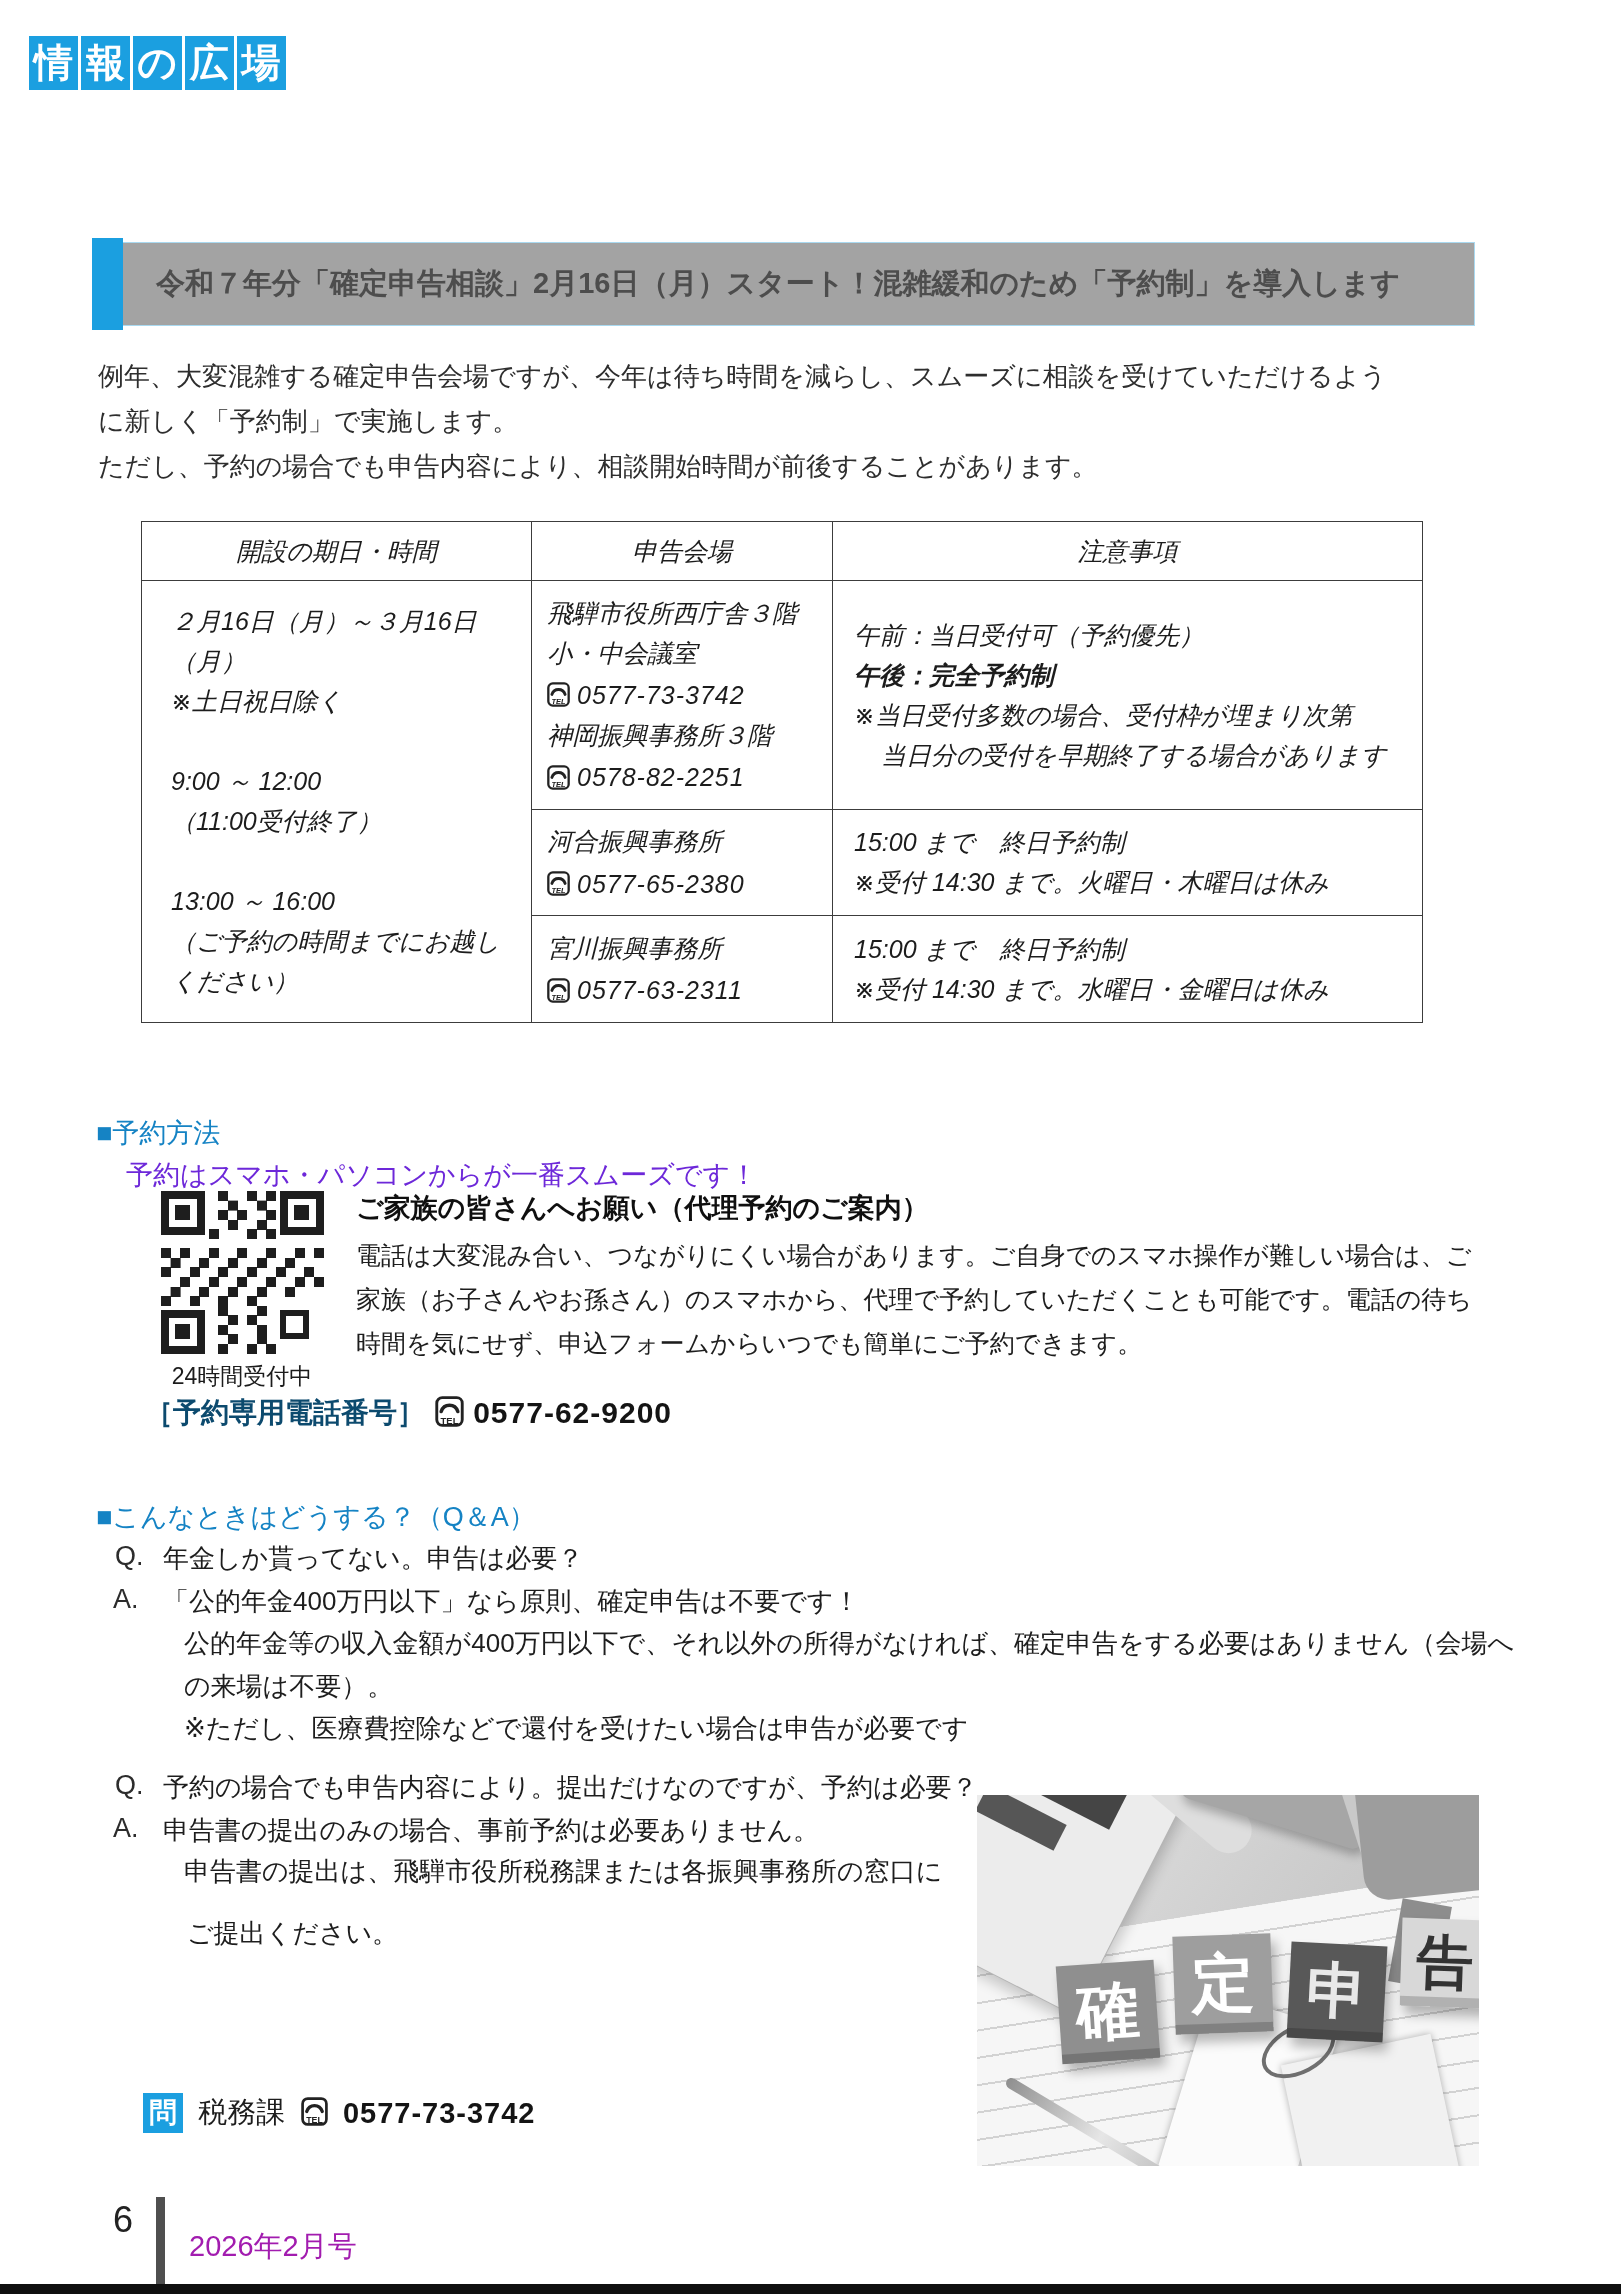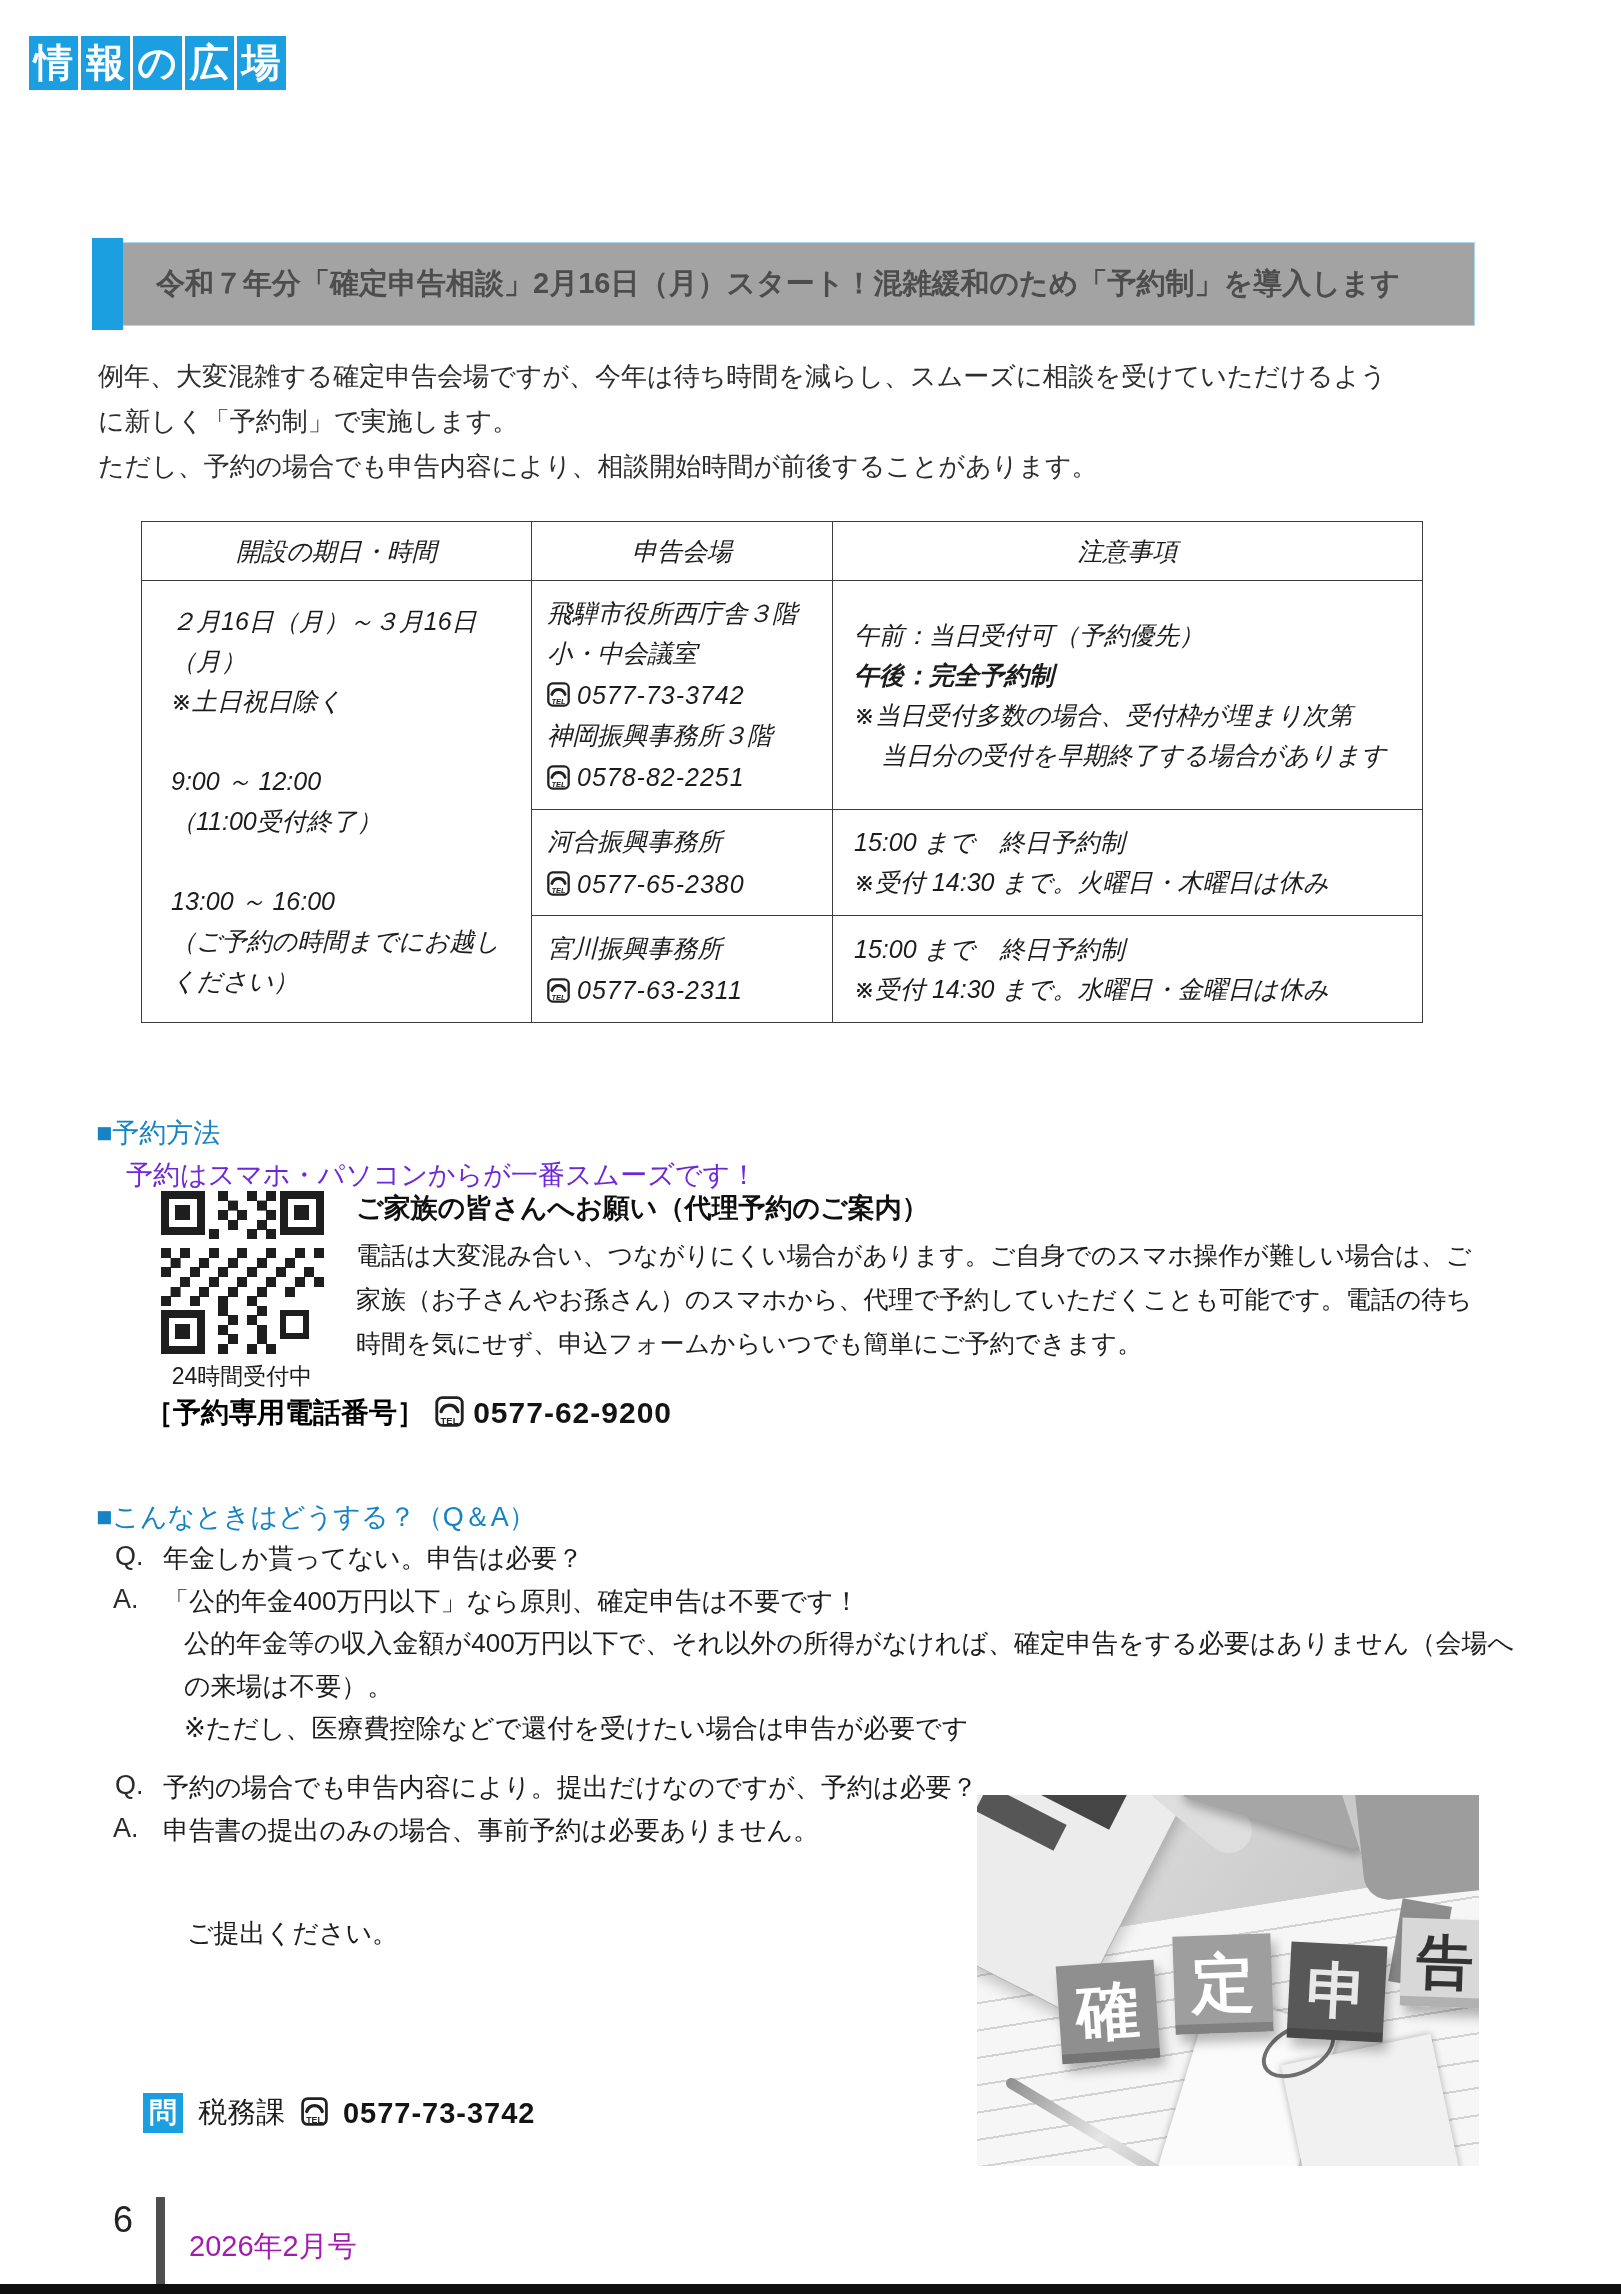--- a/index.html
+++ b/index.html
@@ -62,21 +62,21 @@
     67px 124px #1e1e1e,86px 124px #1e1e1e,
     57px 134px #1e1e1e,96px 134px #1e1e1e,
     67px 143px #1e1e1e,96px 143px #1e1e1e,
     57px 153px #1e1e1e,86px 153px #1e1e1e,105px 153px #1e1e1e;}
   .qr-cap{position:absolute;left:134px;top:1361px;width:216px;text-align:center;font-size:23px;color:#1c1c1c;}
 
   .family-head{position:absolute;left:356px;top:1190px;font-size:27px;font-weight:bold;color:#0f0f0f;}
   .family-body{position:absolute;left:356px;top:1233px;font-size:25px;line-height:44px;color:#1d1d1d;}
 
   .phone-line{position:absolute;left:145px;top:1394px;display:flex;align-items:center;gap:9.6px;}
-  .phone-label{font-size:28px;font-weight:bold;color:#000000;}
+  .phone-label{font-size:28px;font-weight:bold;color:#0c4a6e;}
   .phone-num{font-size:30px;font-weight:bold;color:#141414;letter-spacing:1px;}
 
   .sec-qa{left:96px;top:1499px;}
   .qa-line{position:absolute;font-size:26px;color:#1d1d1d;}
   .qa-label{position:absolute;font-size:27px;color:#2c2c2c;}
 
   
   .photo{position:absolute;left:977px;top:1795px;width:502px;height:371px;overflow:hidden;
          background:linear-gradient(125deg,#e4e4e4 0%,#cfcfcf 45%,#b9b9b9 100%);}
   .ph-pad{position:absolute;left:-57px;top:113px;width:669px;height:373px;background:#f4f4f4;transform:rotate(-9deg);
@@ -271,20 +271,21 @@
   <div class="qa-label" style="left:113px;top:1584px;">A.</div>
   <div class="qa-line" style="left:163px;top:1584px;">「公的年金400万円以下」なら原則、確定申告は不要です！</div>
   <div class="qa-line" style="left:184px;top:1626px;">公的年金等の収入金額が400万円以下で、それ以外の所得がなければ、確定申告をする必要はありません（会場へ</div>
   <div class="qa-line" style="left:184px;top:1669px;">の来場は不要）。</div>
   <div class="qa-line" style="left:184px;top:1711px;">※ただし、医療費控除などで還付を受けたい場合は申告が必要です</div>
 
   <div class="qa-label" style="left:115px;top:1770px;">Q.</div>
   <div class="qa-line" style="left:163px;top:1770px;">予約の場合でも申告内容により。提出だけなのですが、予約は必要？</div>
   <div class="qa-label" style="left:113px;top:1813px;">A.</div>
   <div class="qa-line" style="left:163px;top:1813px;">申告書の提出のみの場合、事前予約は必要ありません。</div>
+  <div class="qa-line" style="left:184px;top:1854px;">申告書の提出は、飛騨市役所税務課または各振興事務所の窓口に</div>
   <div class="qa-line" style="left:187px;top:1896px;margin-top:20px;">ご提出ください。</div>
 
   <div class="photo">
     <div class="ph-pad"></div>
     <div class="ph-calc">
       <div class="ph-calc-disp"></div>
       <div class="ph-calc-disp2"></div>
 
     </div>
     <div class="ph-stapler2"></div>

